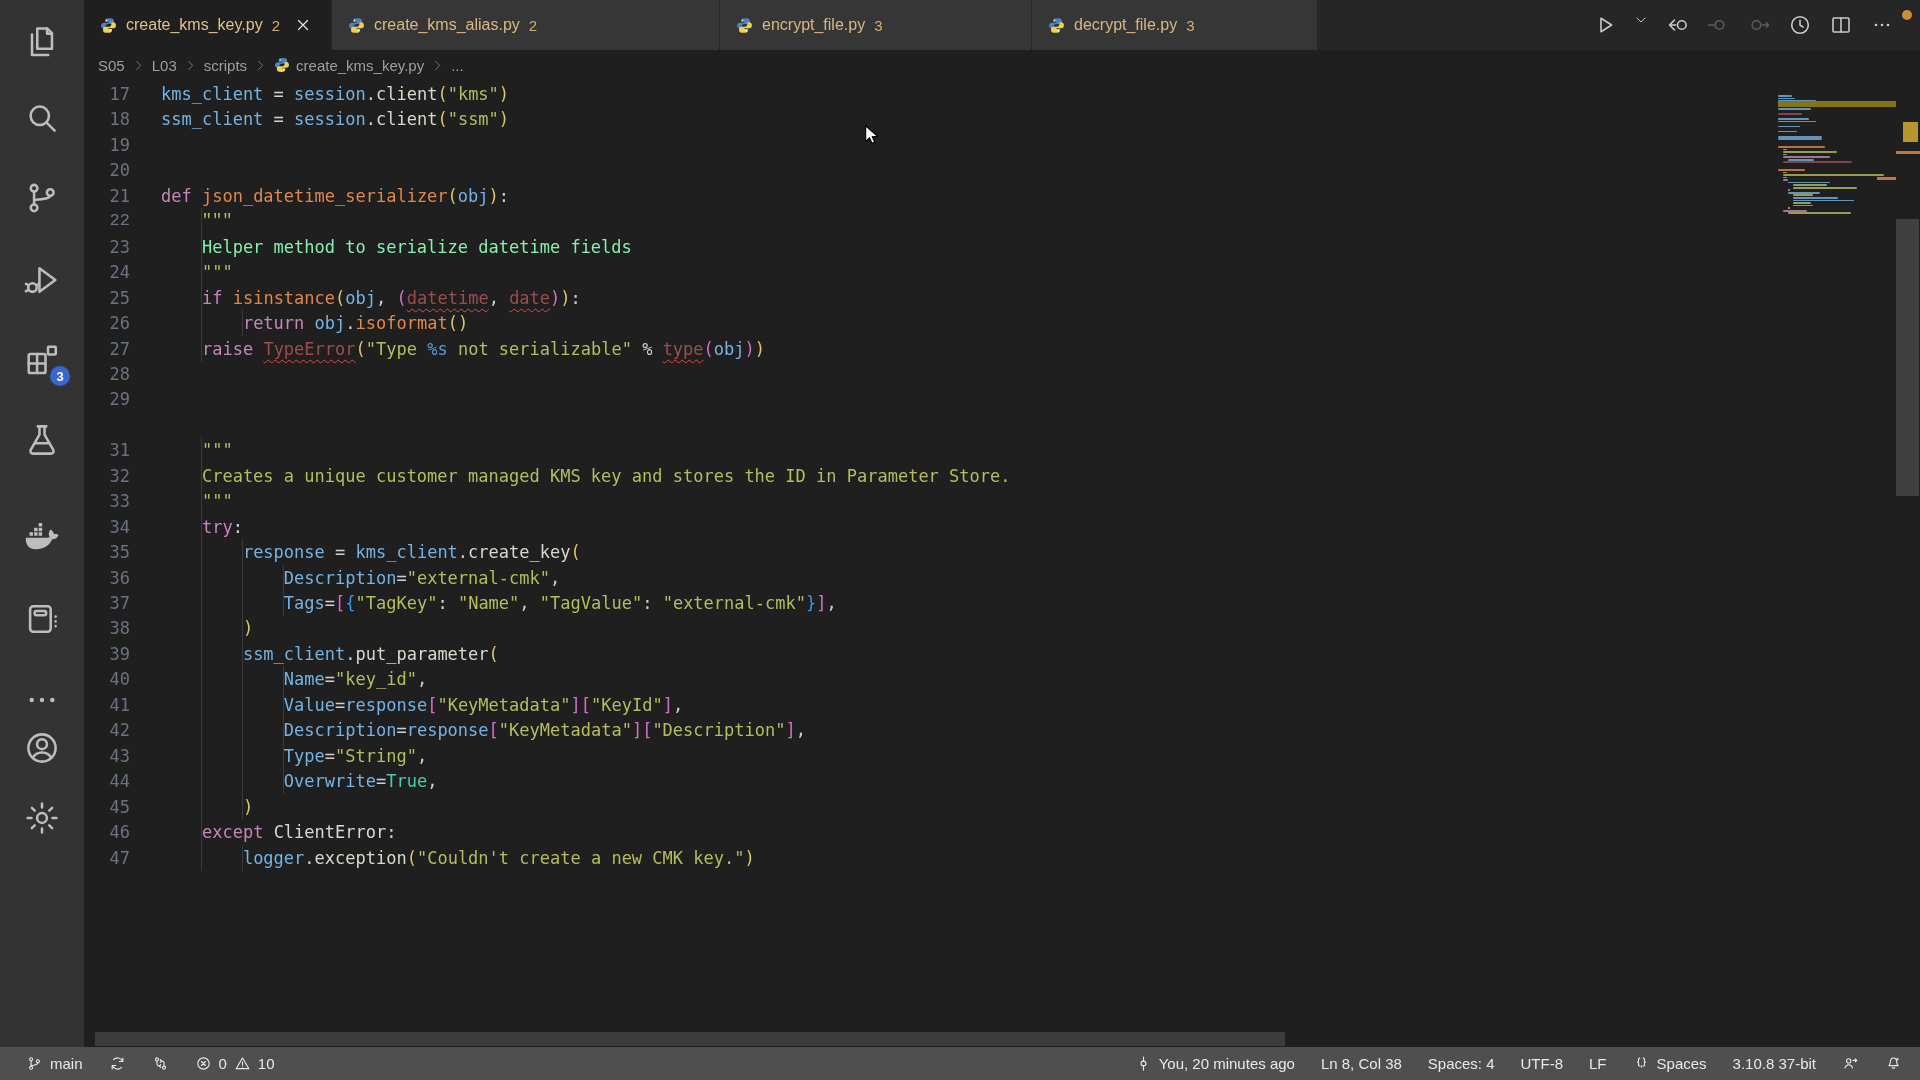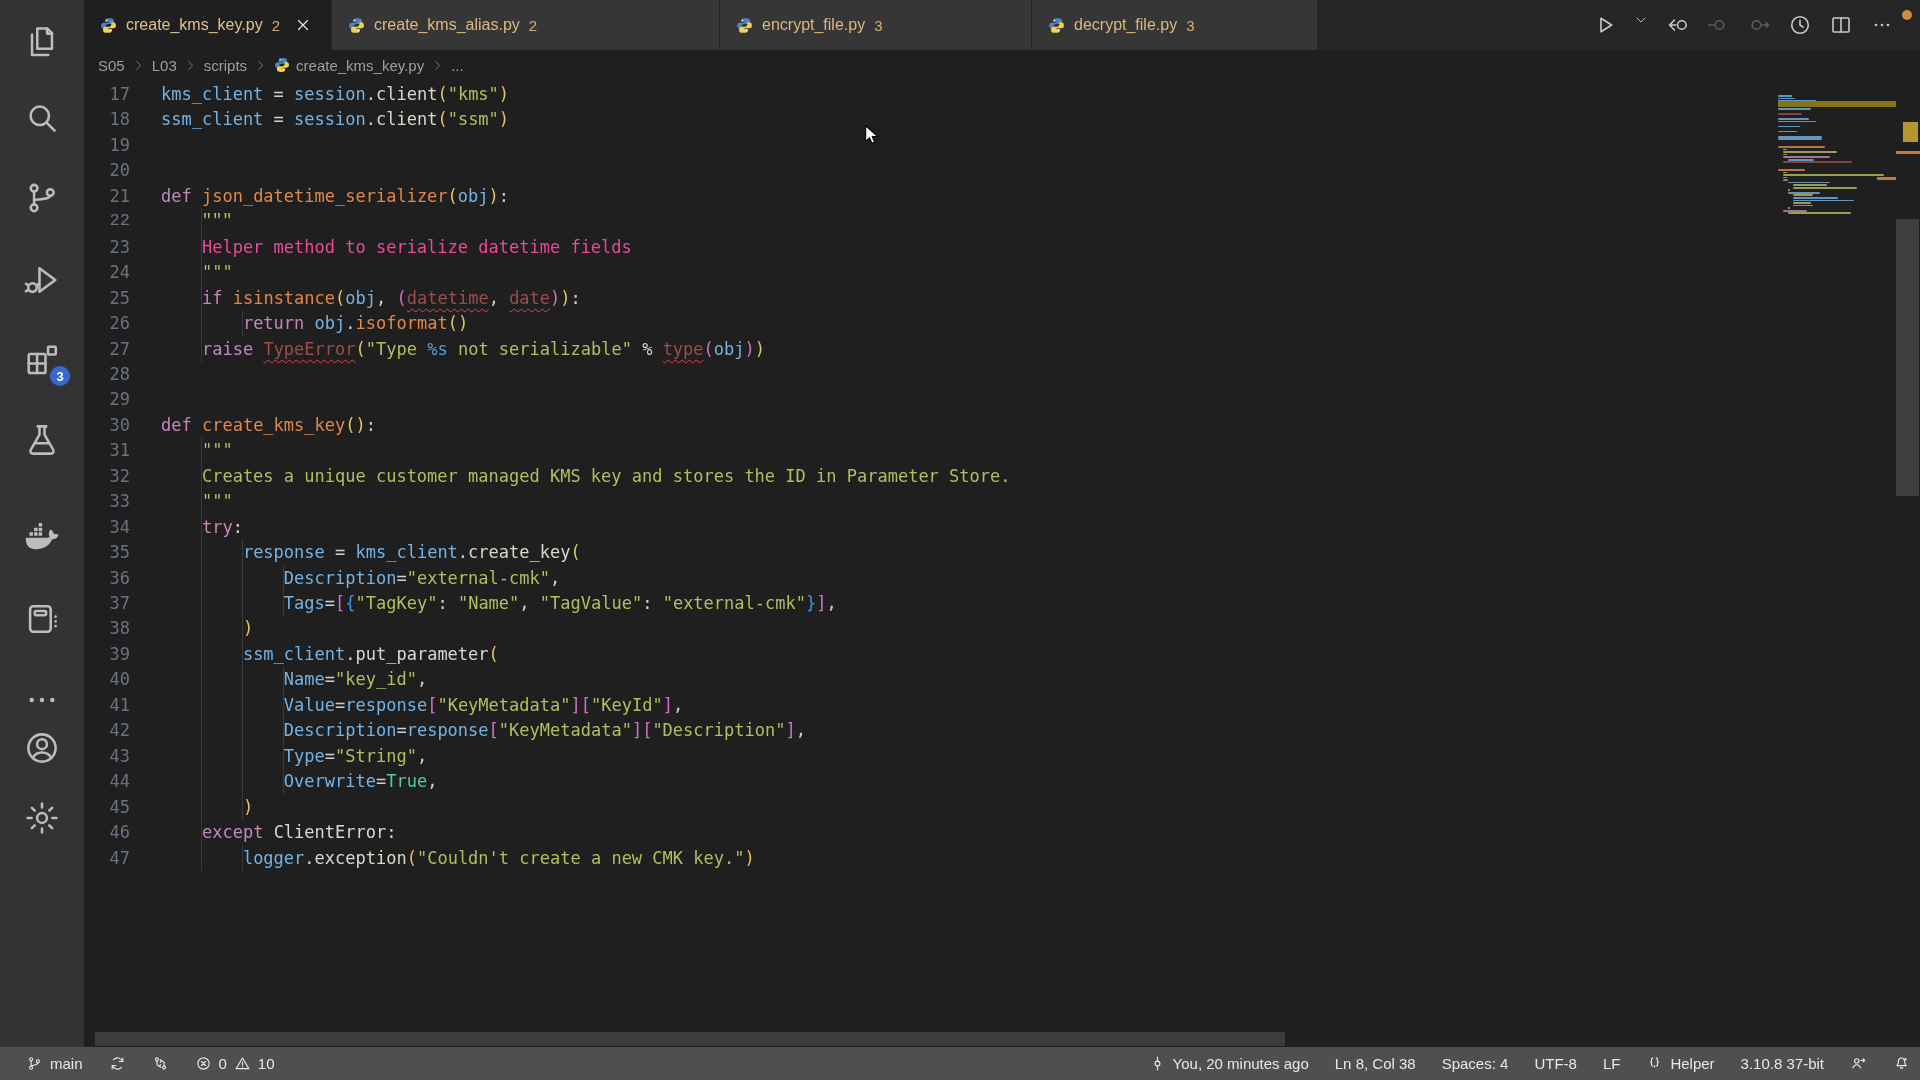--- a/index.html
+++ b/index.html
@@ -60,21 +60,21 @@
   #ov-orange1{position:absolute;left:1896px;top:151px;width:24px;height:3px;background:#c87633;}
   #ov-orange2{position:absolute;left:1877px;top:177px;width:19px;height:3px;background:#c87633;}
   #vscroll{position:absolute;left:1896px;top:219px;width:23px;height:277px;background:rgba(130,130,130,.32);}
   #hscroll{position:absolute;left:95px;top:1032px;width:1190px;height:14px;background:rgba(130,130,130,.30);}
 
   
   #statusbar{position:absolute;left:0;bottom:0;width:1920px;height:33px;background:#4f4f4f;color:#e8e8e8;
     display:flex;align-items:center;font-size:15px;}
   .sb-group{display:flex;align-items:center;height:100%;}
   #sb-left{padding-left:26px;gap:26px;}
-  #sb-right{margin-left:auto;padding-right:10px;gap:26px;}
+  #sb-right{margin-left:auto;padding-right:18px;gap:26px;}
   .sb-item{display:flex;align-items:center;gap:7px;height:100%;cursor:pointer;white-space:nowrap;}
   .sb-item svg{width:17px;height:17px;}
 
   #cursor{position:absolute;left:862px;top:124px;width:22px;height:22px;pointer-events:none;z-index:50;}
 </style>
 </head>
 <body>
 
 <div id="stage">
   <div id="activitybar">
@@ -321,28 +321,27 @@
       <span class="bc-item">...</span>
     </div>
 
   <div id="editor">
       <div class="cl" style="top: 1px;"><span class="ln">17</span><span class="lt"><span style="color: rgb(116, 179, 228);">kms_client</span><span style="color: rgb(207, 207, 207);"> = </span><span style="color: rgb(116, 179, 228);">session</span><span style="color: rgb(207, 207, 207);">.</span><span style="color: rgb(216, 216, 205);">client</span><span style="color: rgb(223, 197, 102);">(</span><span style="color: rgb(181, 189, 94);">"kms"</span><span style="color: rgb(223, 197, 102);">)</span></span></div>
       <div class="cl" style="top: 26.45px;"><span class="ln">18</span><span class="lt"><span style="color: rgb(116, 179, 228);">ssm_client</span><span style="color: rgb(207, 207, 207);"> = </span><span style="color: rgb(116, 179, 228);">session</span><span style="color: rgb(207, 207, 207);">.</span><span style="color: rgb(216, 216, 205);">client</span><span style="color: rgb(223, 197, 102);">(</span><span style="color: rgb(181, 189, 94);">"ssm"</span><span style="color: rgb(223, 197, 102);">)</span></span></div>
       <div class="cl" style="top: 51.9px;"><span class="ln">19</span><span class="lt"></span></div>
       <div class="cl" style="top: 77.35px;"><span class="ln">20</span><span class="lt"></span></div>
       <div class="cl" style="top: 102.8px;"><span class="ln">21</span><span class="lt"><span style="color: rgb(197, 134, 192);">def </span><span style="color: rgb(226, 135, 74);">json_datetime_serializer</span><span style="color: rgb(223, 197, 102);">(</span><span style="color: rgb(116, 179, 228);">obj</span><span style="color: rgb(223, 197, 102);">)</span><span style="color: rgb(207, 207, 207);">:</span></span></div>
       <div class="cl" style="top: 128.25px; font-family: Liberation Mono, monospace;"><span class="ln">22</span><span class="guide" style="left: 116.94px;"></span><span class="lt"><span style="color: rgb(181, 189, 94);">    """</span></span></div>
-      <div class="cl" style="top: 153.7px;"><span class="ln">23</span><span class="guide" style="left: 116.94px;"></span><span class="lt"><span style="color: #ec4899;">    Helper method to serialize datetime fields</span></span></div>
+      <div class="cl" style="top: 153.7px;"><span class="ln">23</span><span class="guide" style="left: 116.94px;"></span><span class="lt"><span style="color: #86efac;">    Helper method to serialize datetime fields</span></span></div>
       <div class="cl" style="top: 179.15px;"><span class="ln">24</span><span class="guide" style="left: 116.94px;"></span><span class="lt"><span style="color: rgb(181, 189, 94);">    """</span></span></div>
       <div class="cl" style="top: 204.6px;"><span class="ln">25</span><span class="guide" style="left: 116.94px;"></span><span class="lt"><span style="color: rgb(207, 207, 207);">    </span><span style="color: rgb(197, 134, 192);">if</span><span style="color: rgb(207, 207, 207);"> </span><span style="color: rgb(226, 135, 74);">isinstance</span><span style="color: rgb(223, 197, 102);">(</span><span style="color: rgb(116, 179, 228);">obj</span><span style="color: rgb(207, 207, 207);">, </span><span style="color: rgb(211, 111, 200);">(</span><span class="tok-err" style="color: rgb(155, 78, 78);">datetime</span><span style="color: rgb(207, 207, 207);">, </span><span class="tok-err" style="color: rgb(155, 78, 78);">date</span><span style="color: rgb(211, 111, 200);">)</span><span style="color: rgb(223, 197, 102);">)</span><span style="color: rgb(207, 207, 207);">:</span></span></div>
       <div class="cl" style="top: 230.05px;"><span class="ln">26</span><span class="guide" style="left: 116.94px;"></span><span class="guide" style="left: 157.88px;"></span><span class="lt"><span style="color: rgb(207, 207, 207);">        </span><span style="color: rgb(197, 134, 192);">return</span><span style="color: rgb(207, 207, 207);"> </span><span style="color: rgb(116, 179, 228);">obj</span><span style="color: rgb(207, 207, 207);">.</span><span style="color: rgb(226, 135, 74);">isoformat</span><span style="color: rgb(223, 197, 102);">(</span><span style="color: rgb(223, 197, 102);">)</span></span></div>
       <div class="cl" style="top: 255.5px;"><span class="ln">27</span><span class="guide" style="left: 116.94px;"></span><span class="lt"><span style="color: rgb(207, 207, 207);">    </span><span style="color: rgb(197, 134, 192);">raise</span><span style="color: rgb(207, 207, 207);"> </span><span class="tok-err" style="color: rgb(155, 78, 78);">TypeError</span><span style="color: rgb(223, 197, 102);">(</span><span style="color: rgb(181, 189, 94);">"Type </span><span style="color: rgb(86, 156, 214);">%s</span><span style="color: rgb(181, 189, 94);"> not serializable"</span><span style="color: rgb(207, 207, 207);"> % </span><span class="tok-err" style="color: rgb(155, 78, 78);">type</span><span style="color: rgb(211, 111, 200);">(</span><span style="color: rgb(116, 179, 228);">obj</span><span style="color: rgb(211, 111, 200);">)</span><span style="color: rgb(223, 197, 102);">)</span></span></div>
       <div class="cl" style="top: 280.95px;"><span class="ln">28</span><span class="lt"></span></div>
       <div class="cl" style="top: 306.4px;"><span class="ln">29</span><span class="lt"></span></div>
-      <div class="cl" style="top: 331.85px;"><span class="ln">30</span><span class="lt"><span style="color: rgb(197, 134, 192);">def </span><span style="color: rgb(226, 135, 74);">create_kms_key</span><span style="color: rgb(223, 197, 102);">(</span><span style="color: rgb(223, 197, 102);">)</span><span style="color: rgb(207, 207, 207);">:</span></span></div>
       <div class="cl" style="top: 357.3px;"><span class="ln">31</span><span class="guide" style="left: 116.94px;"></span><span class="lt"><span style="color: rgb(181, 189, 94);">    """</span></span></div>
       <div class="cl" style="top: 382.75px;"><span class="ln">32</span><span class="guide" style="left: 116.94px;"></span><span class="lt"><span style="color: rgb(181, 189, 94);">    Creates a unique customer managed KMS key and stores the ID in Parameter Store.</span></span></div>
       <div class="cl" style="top: 408.2px;"><span class="ln">33</span><span class="guide" style="left: 116.94px;"></span><span class="lt"><span style="color: rgb(181, 189, 94);">    """</span></span></div>
       <div class="cl" style="top: 433.65px;"><span class="ln">34</span><span class="guide" style="left: 116.94px;"></span><span class="lt"><span style="color: rgb(207, 207, 207);">    </span><span style="color: rgb(197, 134, 192);">try</span><span style="color: rgb(207, 207, 207);">:</span></span></div>
       <div class="cl" style="top: 459.1px;"><span class="ln">35</span><span class="guide" style="left: 116.94px;"></span><span class="guide" style="left: 157.88px;"></span><span class="lt"><span style="color: rgb(207, 207, 207);">        </span><span style="color: rgb(116, 179, 228);">response</span><span style="color: rgb(207, 207, 207);"> = </span><span style="color: rgb(116, 179, 228);">kms_client</span><span style="color: rgb(207, 207, 207);">.</span><span style="color: rgb(216, 216, 205);">create_key</span><span style="color: rgb(223, 197, 102);">(</span></span></div>
       <div class="cl" style="top: 484.55px;"><span class="ln">36</span><span class="guide" style="left: 116.94px;"></span><span class="guide" style="left: 157.88px;"></span><span class="guide" style="left: 198.82px;"></span><span class="lt"><span style="color: rgb(207, 207, 207);">            </span><span style="color: rgb(116, 179, 228);">Description</span><span style="color: rgb(207, 207, 207);">=</span><span style="color: rgb(181, 189, 94);">"external-cmk"</span><span style="color: rgb(207, 207, 207);">,</span></span></div>
       <div class="cl" style="top: 510px;"><span class="ln">37</span><span class="guide" style="left: 116.94px;"></span><span class="guide" style="left: 157.88px;"></span><span class="guide" style="left: 198.82px;"></span><span class="lt"><span style="color: rgb(207, 207, 207);">            </span><span style="color: rgb(116, 179, 228);">Tags</span><span style="color: rgb(207, 207, 207);">=</span><span style="color: rgb(211, 111, 200);">[</span><span style="color: rgb(58, 151, 232);">{</span><span style="color: rgb(181, 189, 94);">"TagKey"</span><span style="color: rgb(207, 207, 207);">: </span><span style="color: rgb(181, 189, 94);">"Name"</span><span style="color: rgb(207, 207, 207);">, </span><span style="color: rgb(181, 189, 94);">"TagValue"</span><span style="color: rgb(207, 207, 207);">: </span><span style="color: rgb(181, 189, 94);">"external-cmk"</span><span style="color: rgb(58, 151, 232);">}</span><span style="color: rgb(211, 111, 200);">]</span><span style="color: rgb(207, 207, 207);">,</span></span></div>
       <div class="cl" style="top: 535.45px;"><span class="ln">38</span><span class="guide" style="left: 116.94px;"></span><span class="guide" style="left: 157.88px;"></span><span class="lt"><span style="color: rgb(207, 207, 207);">        </span><span style="color: rgb(223, 197, 102);">)</span></span></div>
       <div class="cl" style="top: 560.9px;"><span class="ln">39</span><span class="guide" style="left: 116.94px;"></span><span class="guide" style="left: 157.88px;"></span><span class="lt"><span style="color: rgb(207, 207, 207);">        </span><span style="color: rgb(116, 179, 228);">ssm_client</span><span style="color: rgb(207, 207, 207);">.</span><span style="color: rgb(216, 216, 205);">put_parameter</span><span style="color: rgb(223, 197, 102);">(</span></span></div>
       <div class="cl" style="top: 586.35px;"><span class="ln">40</span><span class="guide" style="left: 116.94px;"></span><span class="guide" style="left: 157.88px;"></span><span class="guide" style="left: 198.82px;"></span><span class="lt"><span style="color: rgb(207, 207, 207);">            </span><span style="color: rgb(116, 179, 228);">Name</span><span style="color: rgb(207, 207, 207);">=</span><span style="color: rgb(181, 189, 94);">"key_id"</span><span style="color: rgb(207, 207, 207);">,</span></span></div>
@@ -473,21 +472,21 @@
           <span>LF</span>
         </div>
         <div class="sb-item">
           <span>
             <svg viewBox="0 0 24 24" fill="none" stroke="currentColor" stroke-width="1.6" stroke-linecap="round" stroke-linejoin="round">
               <path d="M9.4 4.5c-2 0-1.5 1.6-1.5 3s.3 2.2-1.5 2.5c1.8.3 1.5 1.1 1.5 2.5s-.5 3 1.5 3"></path>
               <path d="M14.6 4.5c2 0 1.5 1.6 1.5 3s-.3 2.2 1.5 2.5c-1.8.3-1.5 1.1-1.5 2.5s.5 3-1.5 3"></path>
               <circle cx="12" cy="16.2" r="1.3" fill="currentColor" stroke="none"></circle>
             </svg>
           </span>
-          <span>Helper</span>
+          <span>Spaces</span>
         </div>
         <div class="sb-item">
           <span>3.10.8 37-bit</span>
         </div>
         <div class="sb-item">
           <span>
             <svg viewBox="0 0 24 24" fill="none" stroke="currentColor" stroke-width="1.6" stroke-linecap="round" stroke-linejoin="round">
               <circle cx="9.5" cy="8.3" r="3"></circle>
               <path d="M4.2 18.2c1-3.4 3.8-4.4 5.3-4.4s4.3 1 5.3 4.4"></path>
               <path d="M15.4 7.5h5.4m0 0-2-2m2 2-2 2"></path>

